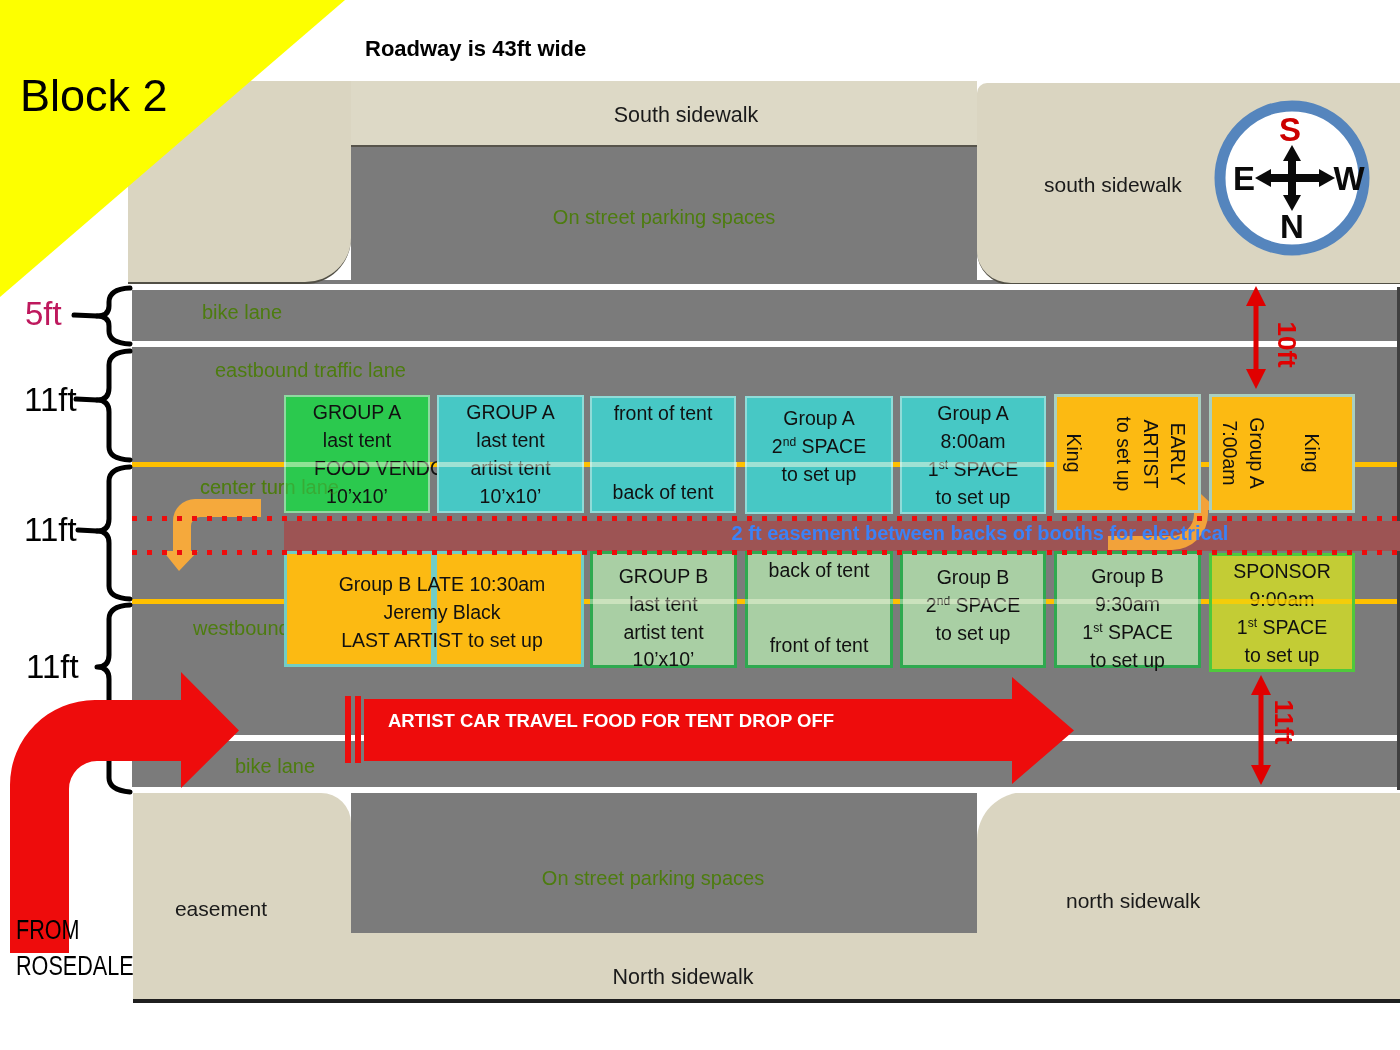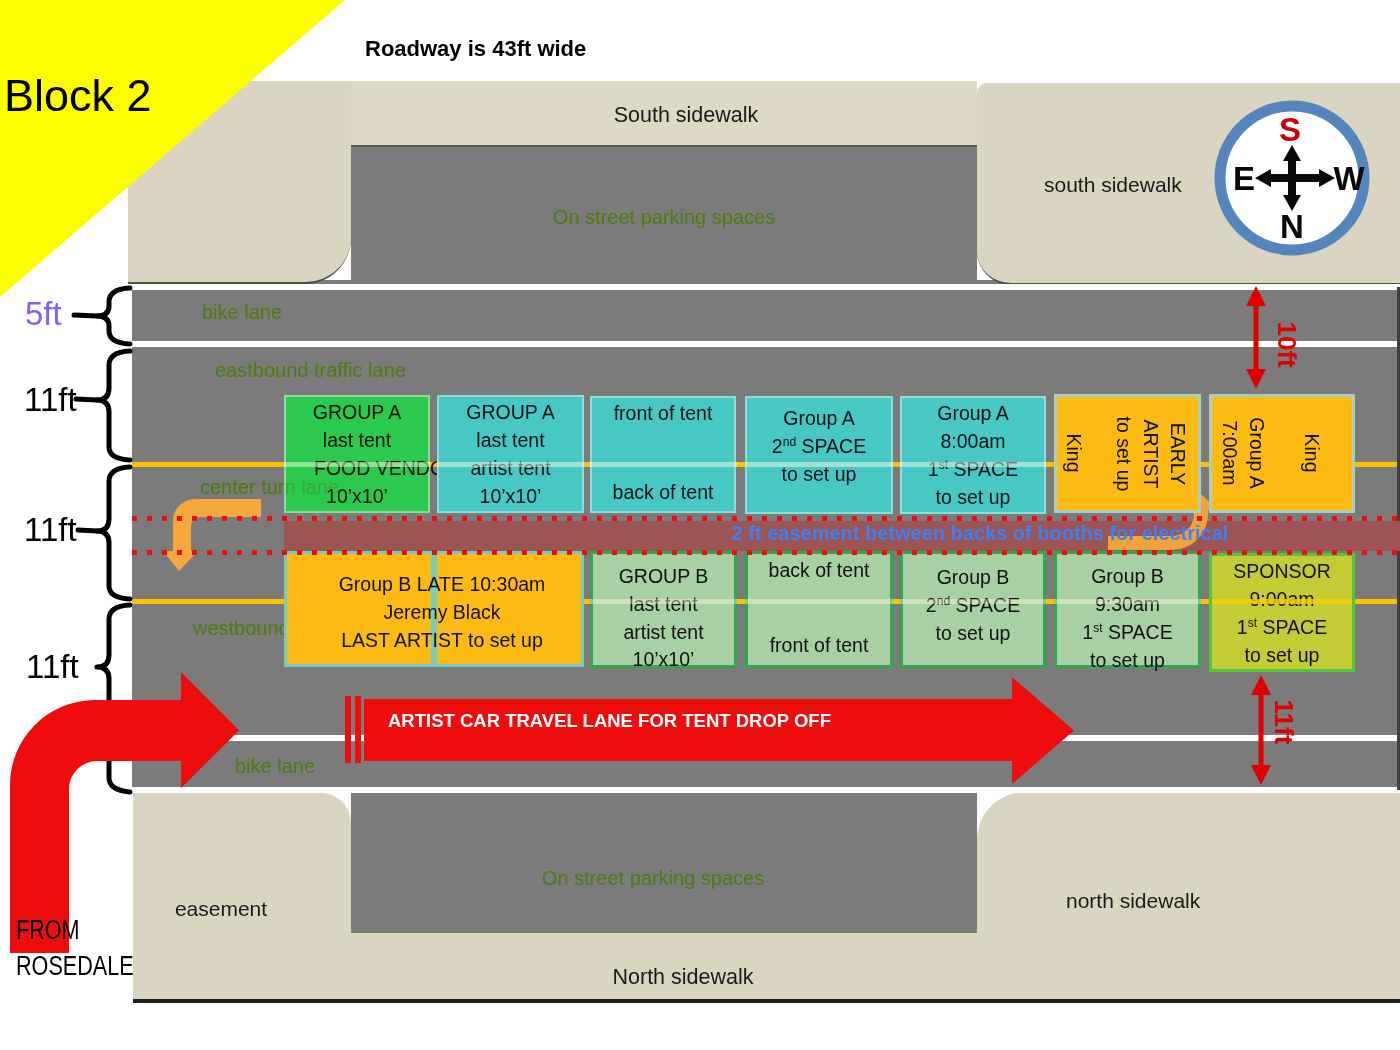--- a/index.html
+++ b/index.html
@@ -171,35 +171,35 @@
 <div class="abs" style="left:900px;top:599px;width:146px;height:5px;background:rgba(255,255,228,0.4);z-index:22;"></div>
 <div class="abs" style="left:1054px;top:599px;width:147px;height:5px;background:rgba(255,255,228,0.4);z-index:22;"></div>
 <div class="abs" style="left:1212px;top:599px;width:140px;height:5px;background:rgba(255,205,0,0.8);z-index:22;"></div>
 
 <svg class="abs" style="left:340px;top:670px;z-index:30;" width="740" height="120" viewBox="0 0 740 120">
   <rect x="5" y="26" width="6" height="67" fill="#ee0c0c"></rect>
   <rect x="15" y="26" width="6" height="67" fill="#ee0c0c"></rect>
   <polygon points="24,29 672,29 672,7 734,60.5 672,114 672,91 24,91" fill="#ee0c0c"></polygon>
 </svg>
 
-<div class="abs" style="left:388px;top:710px;font-size:18.5px;font-weight:700;color:#ffffff;z-index:31;">ARTIST CAR TRAVEL LANE FOR TENT DROP OFF</div>
+<div class="abs" style="left:388px;top:710px;font-size:18.5px;font-weight:700;color:#ffffff;z-index:31;">ARTIST CAR TRAVEL FOOD FOR TENT DROP OFF</div>
 
 <svg class="abs" style="left:0px;top:0px;z-index:12;" width="200" height="1050" viewBox="0 0 200 1050">
   <g fill="none" stroke="#000000" stroke-width="5" stroke-linecap="round" stroke-linejoin="round">
     <path d="M 130 288 Q 109 289 109 302 L 109 306 Q 109 316 97 316 Q 109 316 109 326 L 109 331 Q 109 343 130 344"></path>
     <line x1="74" y1="315" x2="97" y2="316"></line>
     <path d="M 130 351 Q 109 352 109 365 L 109 388 Q 109 400 97 400 Q 109 400 109 412 L 109 447 Q 109 459 130 460"></path>
     <line x1="76" y1="399" x2="97" y2="400"></line>
     <path d="M 130 467 Q 109 468 109 481 L 109 519 Q 109 531 97 531 Q 109 531 109 543 L 109 586 Q 109 598 130 599"></path>
     <line x1="78" y1="530" x2="97" y2="531"></line>
     <path d="M 130 605 Q 109 606 109 619 L 109 655 Q 109 667 97 667 Q 109 667 109 679 L 109 778 Q 109 790 130 792"></path>
   </g>
 </svg>
 
-<div class="abs" style="left:25px;top:295px;font-size:33px;color:#8b5cf6;z-index:12;">5ft</div>
+<div class="abs" style="left:25px;top:295px;font-size:33px;color:#be185d;z-index:12;">5ft</div>
 
 <div class="abs" style="left:24px;top:381px;font-size:33px;color:#000;z-index:12;">11ft</div>
 
 <div class="abs" style="left:24px;top:511px;font-size:33px;color:#000;z-index:12;">11ft</div>
 
 <div class="abs" style="left:26px;top:648px;font-size:33px;color:#000;z-index:12;">11ft</div>
 
 <svg class="abs" style="left:0px;top:660px;z-index:40;" width="260" height="310" viewBox="0 0 260 310">
   <path d="M 95 40 L 181 40 L 181 12 L 239 70.5 L 181 128 L 181 101 L 97 101 A 28 28 0 0 0 69 129 L 69 293 L 10 293 L 10 125 A 85 85 0 0 1 95 40 Z" fill="#ee0c0c"></path>
 </svg>
@@ -219,17 +219,17 @@
   <polygon points="21,3 11,23 31,23" fill="#e00000"></polygon>
   <polygon points="21,113 11,93 31,93" fill="#e00000"></polygon>
 </svg>
 
 <div class="abs" style="left:1258px;top:709px;width:50px;font-size:26px;font-weight:700;color:#e00000;transform:rotate(90deg);z-index:26;">11ft</div>
 
 <svg class="abs" style="left:0px;top:0px;z-index:50;" width="350" height="300" viewBox="0 0 350 300">
   <polygon points="0,0 345,0 0,297" fill="#fdff00"></polygon>
 </svg>
 
-<div class="abs" style="left:4px;top:70px;font-size:45px;font-weight:400;color:#000;z-index:51;">Block 2</div>
+<div class="abs" style="left:20px;top:70px;font-size:45px;font-weight:400;color:#000;z-index:51;">Block 2</div>
 
 <div class="abs" style="left:365px;top:36px;font-size:22px;font-weight:700;color:#000;z-index:51;">Roadway is 43ft wide</div>
 
 <div class="abs" style="left:1397px;top:287px;width:3px;height:503px;background:#3f3f3f;z-index:7;"></div>
 
 </body></html>

